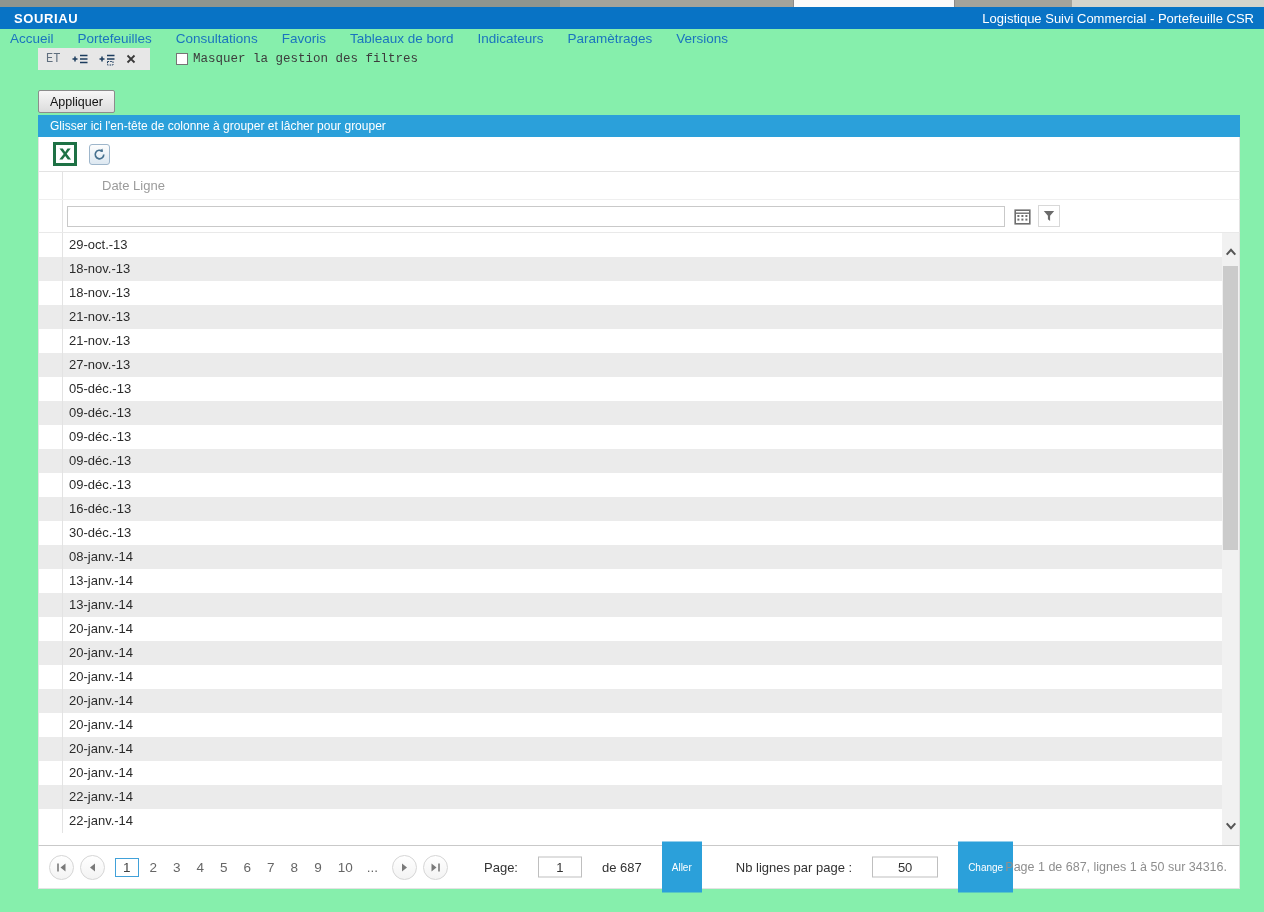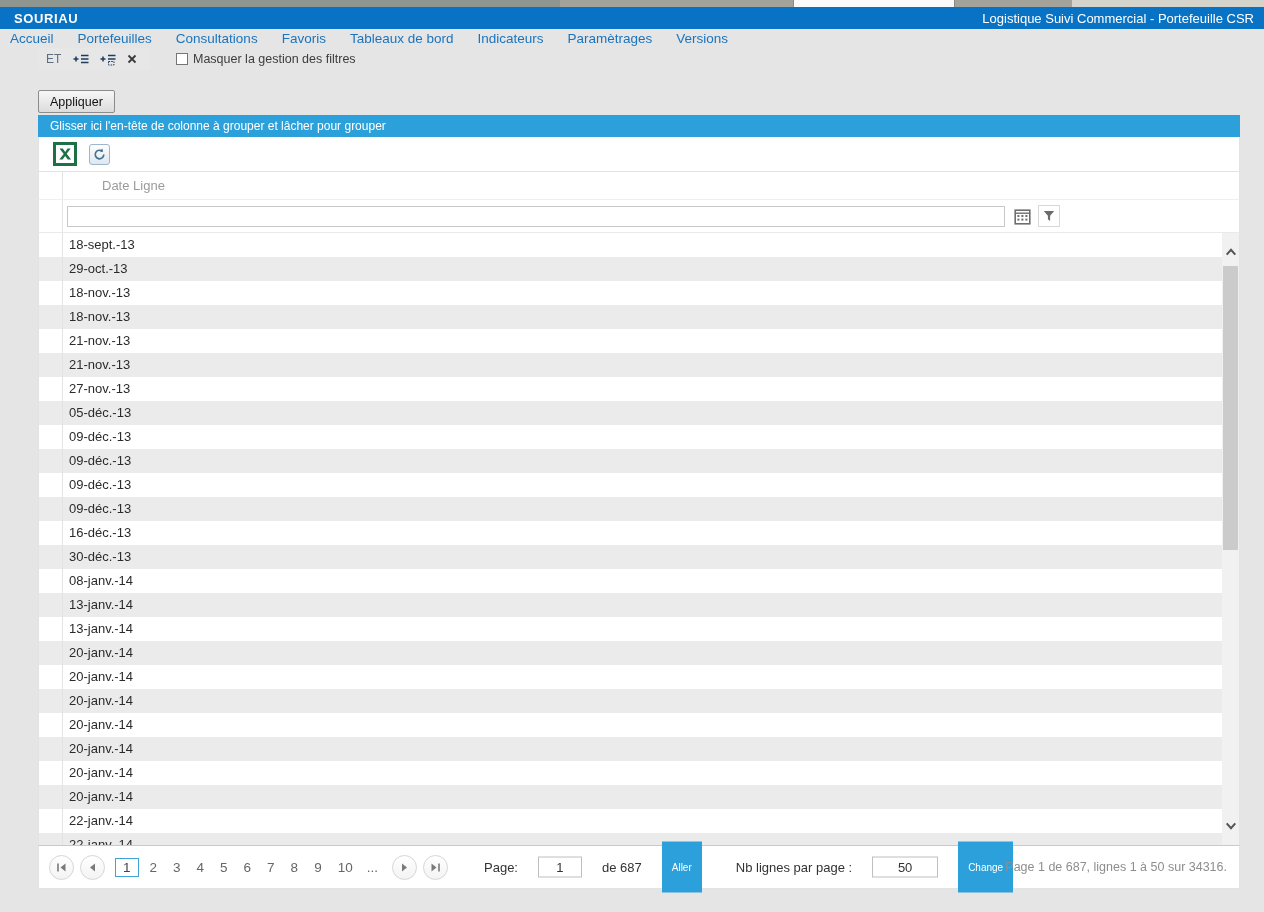--- a/index.html
+++ b/index.html
@@ -1,37 +1,37 @@
 <!DOCTYPE html>
 <html><head>
 <meta charset="utf-8">
 <style>
   * { margin:0; padding:0; box-sizing:border-box; }
   html,body { background:#fff; }
   body { font-family:"Liberation Sans", sans-serif; }
-  .page { position:relative; width:1264px; height:912px; background:#e5e5e5; overflow:hidden; }
+  .page { position:relative; width:1264px; height:912px; background:#86efac; overflow:hidden; }
 
   
   .chrome { position:relative; height:7px; background:#a3a39b; overflow:hidden; }
   .chrome .c-dark { position:absolute; left:0; top:0; width:560px; height:7px; background:#8f958f; }
   .chrome .c-white { position:absolute; left:793px; top:0; width:162px; height:7px; background:#fafafa; border-left:1px solid #8a8a8a; border-right:1px solid #8a8a8a; }
   .chrome .c-light { position:absolute; left:1072px; top:0; width:192px; height:7px; background:#d4d4cc; }
 
   
   .titlebar { height:22px; background:#0873c5; display:flex; align-items:center; justify-content:space-between; padding:0 10px 0 14px; }
   .brand { color:#fff; font-size:13px; font-weight:bold; letter-spacing:.6px; }
   .apptitle { color:#fff; font-size:13px; }
 
   
   .navbar { height:19px; display:flex; align-items:center; padding-left:10px; }
   .nav-link { font-size:13.5px; color:#1b74be; text-decoration:none; padding:0 12px; cursor:pointer; }
   .nav-link:first-child { padding-left:0;text-align:right; }
 
   
-  .filters-line { display:flex; align-items:center; margin-left:38px; height:22px; }
+  .filters-line { display:flex; align-items:center; margin-left:38px; height:22px;font-family:Liberation Mono, monospace; }
   .et-box { width:112px; height:22px; background:#e7e7e7; display:flex; align-items:center; padding:0 8px; }
   .et-label { font-size:12px; color:#5f6e7e; margin-right:12px; }
   .fb-icon { display:flex; align-items:center; margin-right:11px; cursor:pointer; }
   .fb-icon:last-child { margin-right:0; }
   .hide-wrap { margin-left:26px; display:flex; align-items:center; gap:5px; }
   .checkbox { width:12px; height:12px; border:1px solid #757575; background:#fff; display:inline-block; cursor:pointer; }
   .hide-label { font-size:12.5px; color:#3c3c3c; }
 
   .apply-btn { display:block; margin:20px 0 0 38px; height:23px; padding:0 11px; background:linear-gradient(#f7f7f7,#dcdcdc); border:1px solid #8c8c8c; border-radius:2px; font-family:"Liberation Sans",sans-serif; font-size:12.5px; color:#111; cursor:pointer; }
 
@@ -176,24 +176,20 @@
       </button>
       <button class="funnel-btn">
         <svg width="12" height="12" viewBox="0 0 12 12">
             <path d="M0.8 1 h10.4 l-4.1 4.8 v5.2 l-2.2 -1.7 v-3.5 z" fill="#6b6b6b"></path>
           </svg>
       </button>
     </div>
 
     <div class="grows">
       <div id="rows-host">
-          <div class="row">
-            <div class="cell-indent"></div>
-            <div class="cell-date">18-sept.-13</div>
-          </div>
           <div class="row">
             <div class="cell-indent"></div>
             <div class="cell-date">29-oct.-13</div>
           </div>
           <div class="row">
             <div class="cell-indent"></div>
             <div class="cell-date">18-nov.-13</div>
           </div>
           <div class="row">
             <div class="cell-indent"></div>

